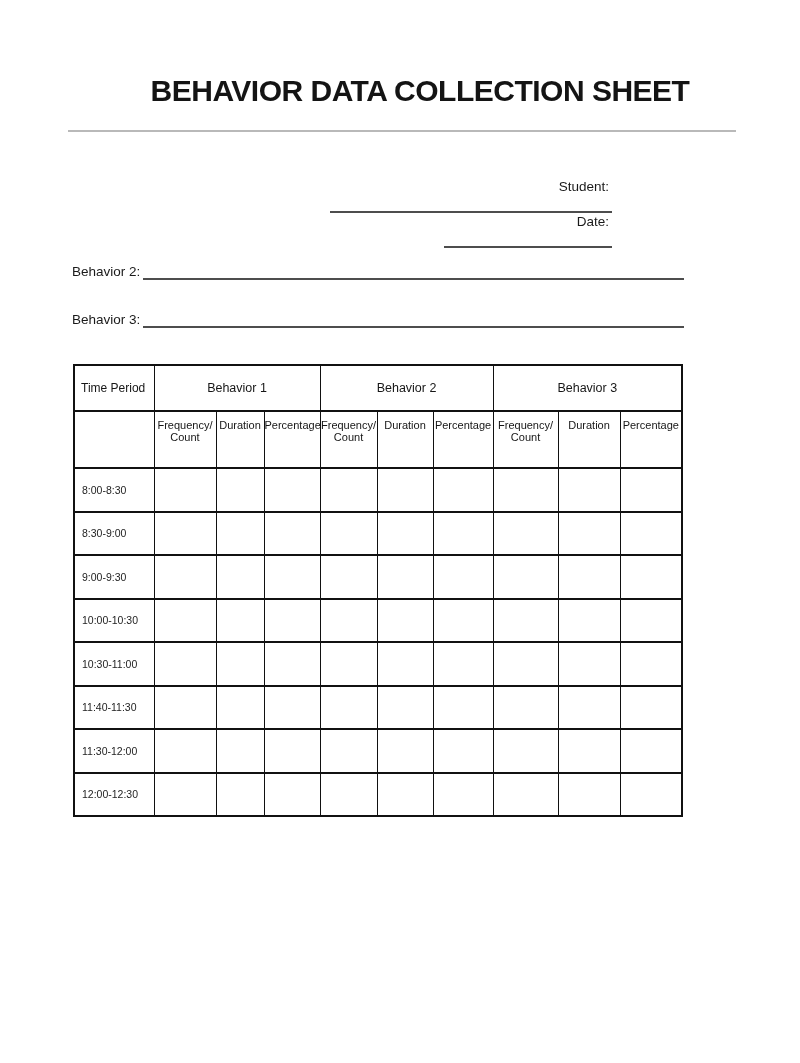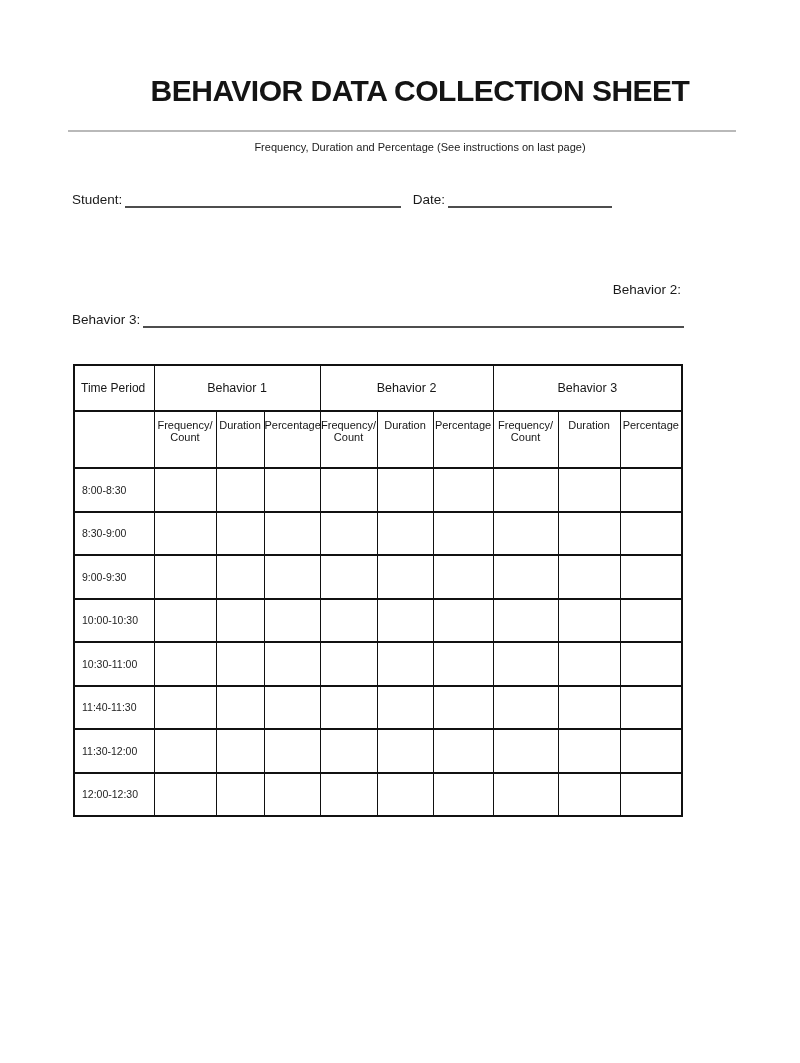--- a/index.html
+++ b/index.html
@@ -62,26 +62,26 @@
     white-space: nowrap;
     padding-right: 3px;
     line-height: 17px;
   }
   .fill-line {
     border-bottom: 2px solid #4d4d4d;
     height: 16px;
     line-height: 16px;
     font-size: 12px;
   }
-  .row-student { top: 184px; width: 540px; }
+  .row-student { top: 178px; width: 540px; flex-direction: column; }
   .student-line { width: 282px; }
-  .date-label { margin-left: 12px; margin-top: 7px; }
+  .date-label { margin-left: 12px; }
   .date-line { width: 168px; }
   .row-b1 { top: 230px; width: 612px; }
-  .row-b2 { top: 281px; width: 612px; flex-direction: column; }
+  .row-b2 { top: 262px; width: 612px; }
   .row-b3 { top: 310px; width: 612px; }
   .grow-line { flex: 1; }
 
   
   .table-wrap {
     position: absolute;
     top: 364px;
     left: 73px;
   }
   table.behavior-table {
@@ -132,21 +132,20 @@
   }
   .data-cell { height: 41.5px; }
 </style>
 </head>
 <body>
 
 <div class="page">
 
   <div class="doc-title">BEHAVIOR DATA COLLECTION SHEET</div>
   <div class="title-divider"></div>
-  <div class="doc-subtitle">Frequency, Duration and Percentage (See instructions on last page)</div>
 
   <div class="field-row row-student">
     <span class="label">Student:</span>
     <span class="fill-line student-line"></span>
     <span class="label date-label">Date:</span>
     <span class="fill-line date-line"></span>
   </div>
 
 
   <div class="field-row row-b2">

